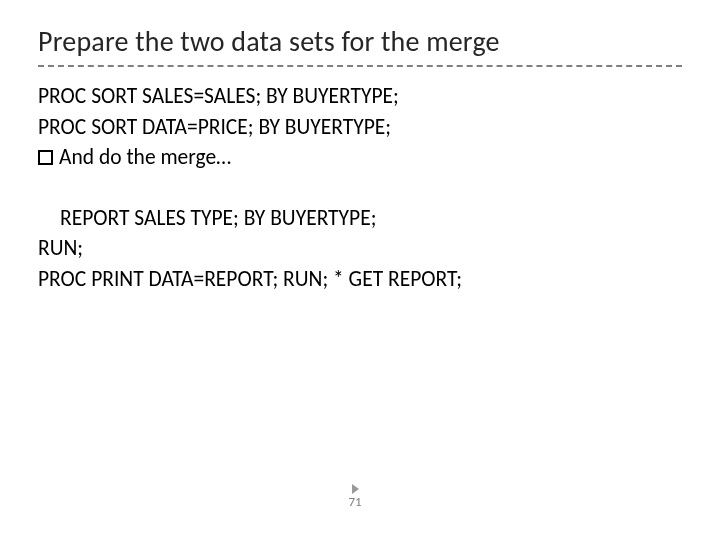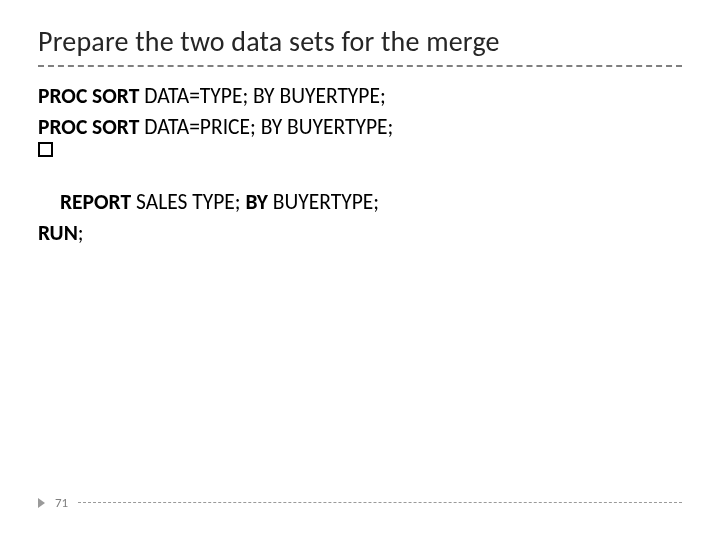--- a/index.html
+++ b/index.html
@@ -32,30 +32,31 @@
   .line { display: block; }
   .bullet-line { display: flex; align-items: center; }
   .bullet-sq {
     display: inline-block;
     width: 15px; height: 15px;
     border: 2px solid #000;
     background: #fff;
     margin-right: 6px;
     flex-shrink: 0;
   }
-  .b { font-weight: 700; }
+  .b { font-weight: 400; }
   .indent { padding-left: 22px; }
   .spacer { height: 30px; }
   .footer {
     position: absolute;
     left: 38px;
     bottom: 30px;
     display: flex;
     align-items: center;
     width: calc(100% - 76px);
+    flex-direction: column;
   }
   .footer .tri {
     width: 0; height: 0;
     border-top: 5px solid transparent;
     border-bottom: 5px solid transparent;
     border-left: 7px solid #9a9a9a;
     margin-right: 10px;
   }
   .footer .pagenum {
     font-size: 13px;
@@ -70,43 +71,47 @@
 </style>
 </head>
 <body>
 
 <div class="slide">
   <h1 class="title">Prepare the two data sets for the merge</h1>
 
   <div class="content">
 
     <span class="line">
-      <span class="b">PROC SORT </span><span>DATA=TYPE; BY BUYERTYPE;</span>
+      <span class="b">PROC SORT </span><span>SALES=SALES; BY BUYERTYPE;</span>
     </span>
 
     <span class="line">
       <span class="b">PROC SORT </span><span>DATA=PRICE; BY BUYERTYPE;</span>
     </span>
 
     <span class="bullet-line">
       <span class="bullet-sq"></span>
+      <span>And  do the merge…</span>
     </span>
 
     <div class="spacer"></div>
 
 
     <span class="line indent">
       <span class="b">REPORT </span><span>SALES TYPE; </span><span class="b">BY </span><span>BUYERTYPE;</span>
     </span>
 
 
     <span class="line">
       <span class="b">RUN</span><span>;</span>
     </span>
 
+    <span class="line">
+      <span class="b">PROC PRINT </span><span>DATA=REPORT; </span><span class="b">RUN</span><span>; * GET REPORT;</span>
+    </span>
 
   </div>
 </div>
 
 <div class="footer">
   <div class="tri"></div>
   <div class="pagenum">71</div>
   <div class="dash"></div>
 </div>
 

